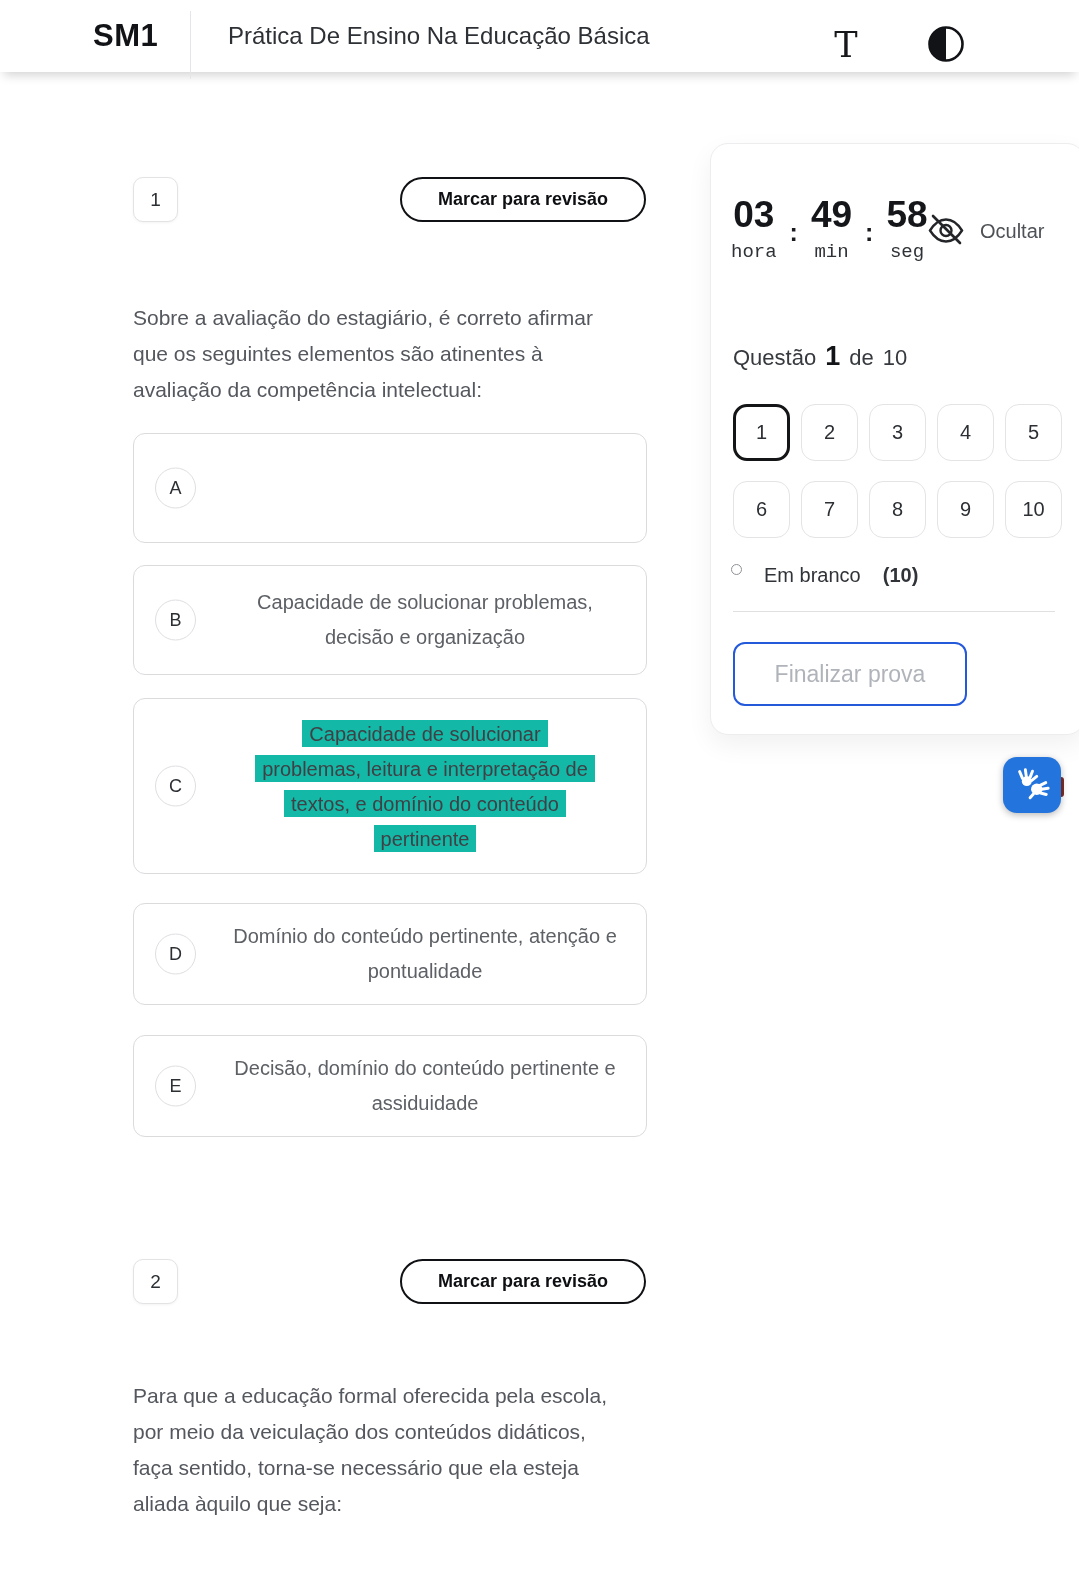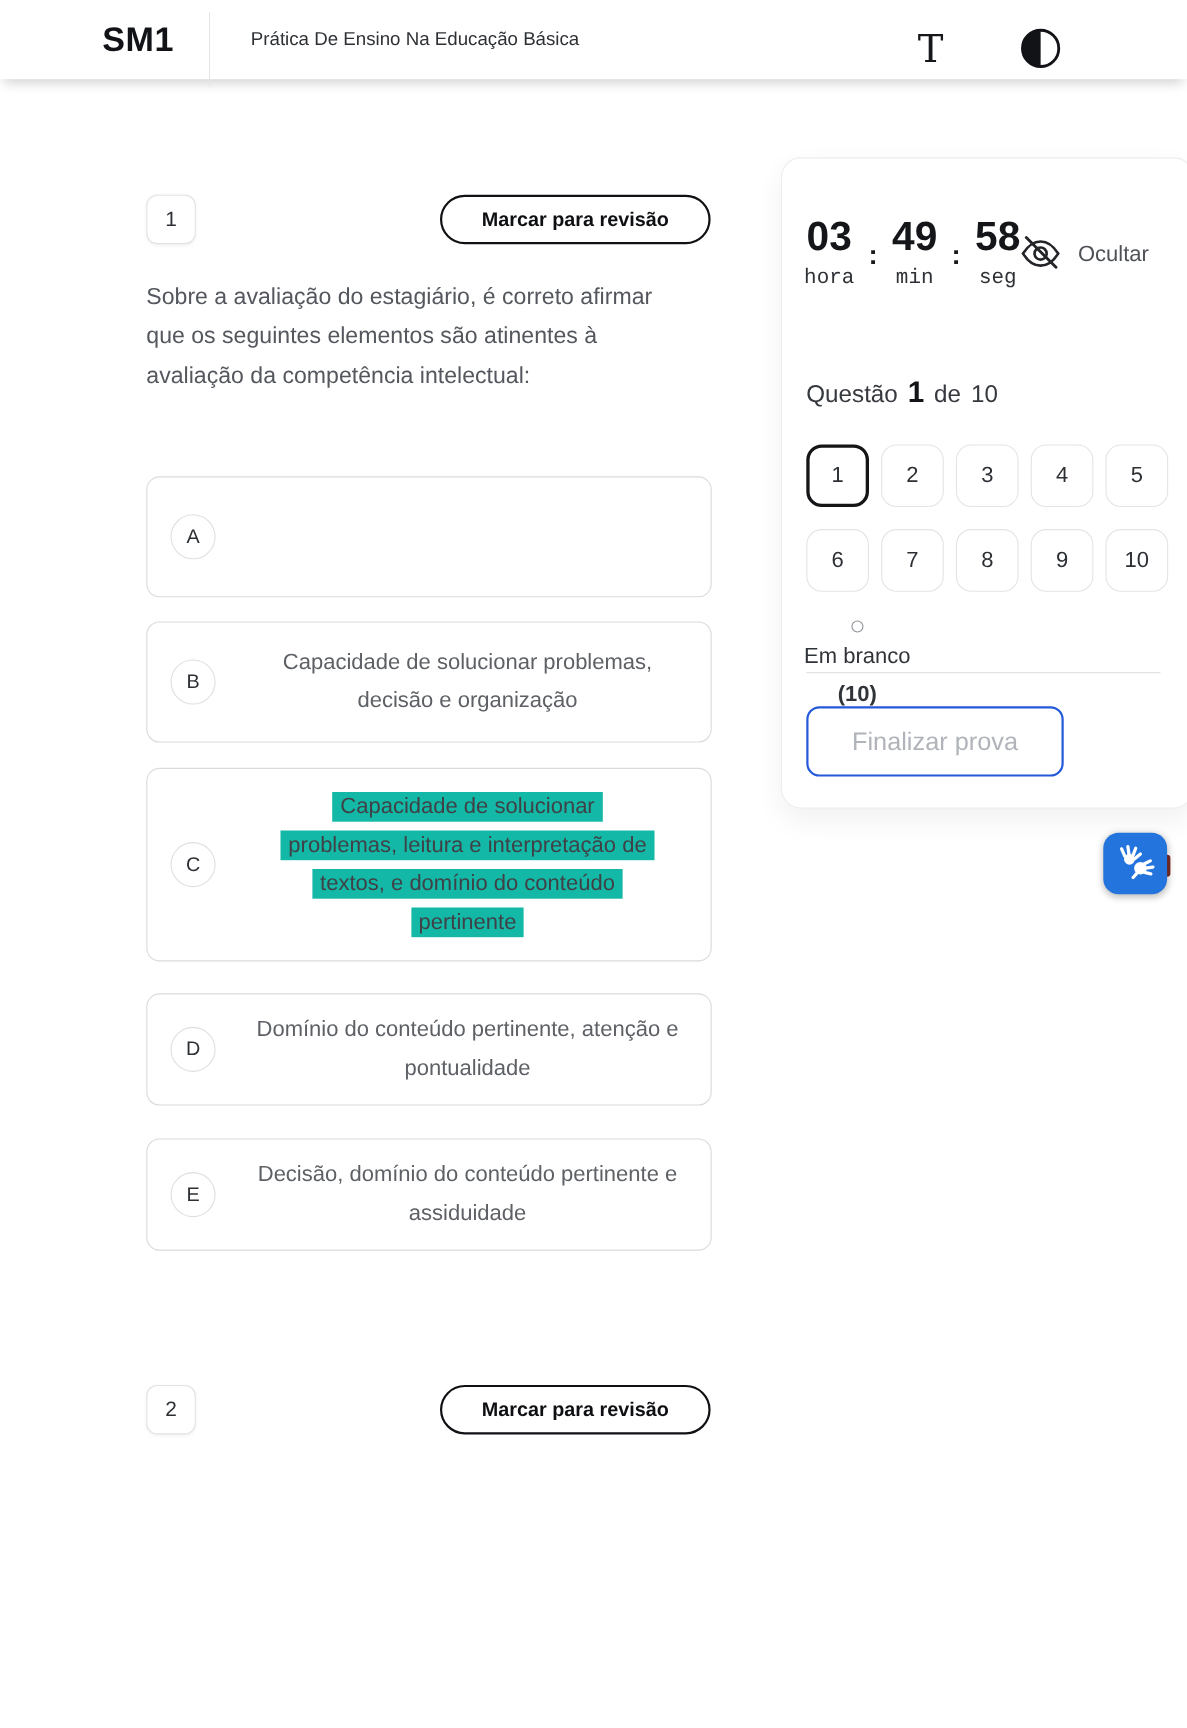--- a/index.html
+++ b/index.html
@@ -7,33 +7,33 @@
   body { font-family:"Liberation Sans", sans-serif; }
   .page { position:relative; width:1079px; height:1571px; background:#fff; overflow:hidden; }
 
   
   .hdr { position:absolute; top:0; left:0; width:1079px; height:72px; background:#fff;
          box-shadow:0 7px 10px -4px rgba(0,0,0,0.18); z-index:6; }
   .logo { position:absolute; left:93px; top:50%; transform:translateY(-50%);
           font-size:31px; font-weight:700; letter-spacing:.5px; color:#121316; }
   .hdr-div { position:absolute; left:190px; top:11px; width:1px; height:68px; background:#e5e5e7; }
   .hdr-title { position:absolute; left:228px; top:50%; transform:translateY(-50%);
-               font-size:17px; color:#2d3034; white-space:nowrap; }
+               font-size:24px; color:#2d3034; white-space:nowrap; }
   .tsize-btn { position:absolute; left:824px; top:16px; width:44px; height:58px; background:none; border:none;
                font-family:"DejaVu Serif", serif; font-size:35px; color:#16171a; cursor:pointer; line-height:58px; text-align:center; padding:0; }
   .contrast-btn { position:absolute; left:926px; top:25px; width:40px; height:40px; background:none; border:none; padding:0; cursor:pointer; }
 
   
   .qnum { position:absolute; width:45px; height:45px; border:1px solid #e3e3e6; border-radius:10px;
           background:#fff; display:flex; align-items:center; justify-content:center;
           font-size:19px; color:#2c2f33; box-shadow:0 1px 3px rgba(0,0,0,0.05); }
   .review-btn { position:absolute; width:246px; height:45px; border:2.5px solid #101114; border-radius:24px;
                 background:#fff; font-family:inherit; font-size:18px; font-weight:700; color:#0e0f12;
                 display:flex; align-items:center; justify-content:center; cursor:pointer; }
-  .qtext { position:absolute; left:133px; width:496px; font-size:21px; line-height:36px; color:#54575d; }
+  .qtext { position:absolute; left:133px; width:496px; font-size:21px; line-height:36px; color:#54575d;margin-top:48px; }
 
   .opt { position:absolute; left:133px; width:514px; border:1px solid #dbdbde; border-radius:12px;
          background:#fff; display:flex; align-items:center; cursor:pointer; }
   .opt-letter { position:absolute; left:21px; top:50%; transform:translateY(-50%);
                 width:41px; height:41px; border:1px solid #dfdfe2; border-radius:50%;
                 display:flex; align-items:center; justify-content:center; font-size:18px; color:#2c2f33; background:#fff; }
   .opt-text { flex:1; padding:0 20px 0 90px; text-align:center; font-size:20px; line-height:35px; color:#5d6065; }
   .opt-text .inner { display:inline-block; }
   .w404 .inner { max-width:404px; } .w350 .inner { max-width:350px; }
   .w400 .inner { max-width:400px; } .w388 .inner { max-width:388px; }
@@ -54,22 +54,22 @@
   .progress { position:absolute; left:733px; top:341px; display:flex; align-items:baseline; gap:9px;
               font-size:22px; color:#36393e; z-index:2; }
   .prog-current { font-size:27px; font-weight:700; color:#131417; }
 
   .qgrid { position:absolute; left:733px; top:404px; display:grid;
            grid-template-columns:repeat(5,57px); grid-auto-rows:57px; column-gap:11px; row-gap:20px; z-index:2; }
   .qbtn { border:1px solid #e4e4e7; border-radius:14px; background:#fff; font-family:inherit;
           font-size:20px; color:#2c2f33; display:flex; align-items:center; justify-content:center; cursor:pointer; }
   .qbtn.active { border:3px solid #141517; }
 
-  .blank { position:absolute; left:731px; top:564px; display:flex; align-items:center; gap:11px;
-           font-size:20px; color:#303338; z-index:2;flex-direction:column; }
+  .blank { position:absolute; left:731px; top:564px; display:flex; align-items:flex-start; gap:22px;
+           font-size:20px; color:#303338; z-index:2; }
   .blank-circle { width:11px; height:11px; border:1.5px solid #8d9196; border-radius:50%; }
   .blank-count { font-weight:700; }
   .panel-div { position:absolute; left:733px; top:611px; width:322px; height:1px; background:#dfe0e2; z-index:2; }
   .finish-btn { position:absolute; left:733px; top:642px; width:234px; height:64px; background:#fff;
                 border:2.5px solid #2459da; border-radius:12px; font-family:inherit;
                 font-size:23px; color:#b0b4ba; cursor:pointer; z-index:2; }
 
   
   .vl-tab { position:absolute; left:1057px; top:777px; width:7px; height:20px; background:#7c2d26; border-radius:0 3px 3px 0; cursor:pointer; }
   .vlibras { position:absolute; left:1003px; top:757px; width:58px; height:56px; background:#2374dc;
@@ -126,20 +126,21 @@
     <div class="opt-text w400"><span class="inner">Domínio do conteúdo pertinente, atenção e pontualidade</span></div>
   </div>
 
   <div class="opt" style="top:1035px; height:102px;">
     <span class="opt-letter">E</span>
     <div class="opt-text w388"><span class="inner">Decisão, domínio do conteúdo pertinente e assiduidade</span></div>
   </div>
 
   <div class="qnum" style="left:133px; top:1259px;">2</div>
   <button class="review-btn" style="left:400px; top:1259px;">Marcar para revisão</button>
+  <div class="qtext" style="top:1330px;">Para que a educação formal oferecida pela escola, por meio da veiculação dos conteúdos didáticos, faça sentido, torna-se necessário que ela esteja aliada àquilo que seja:</div>
 
   <div class="panel"></div>
 
   <div class="timer">
     <div class="tgroup">
       <span class="tnum">03</span>
       <span class="tlab">hora</span>
     </div>
     <span class="tcolon">:</span>
     <div class="tgroup">

